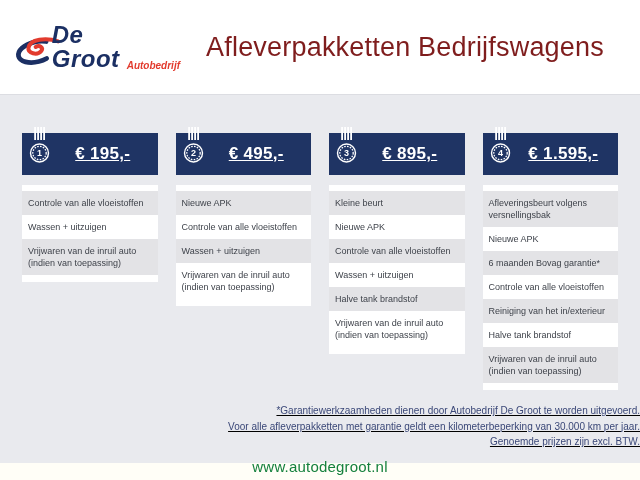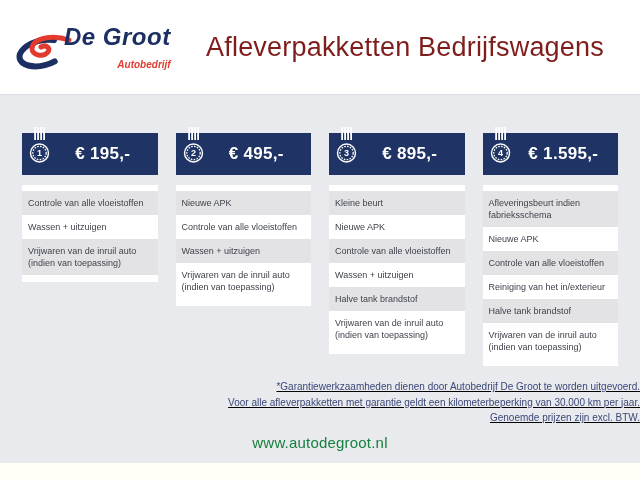--- a/index.html
+++ b/index.html
@@ -19,21 +19,21 @@
     border-bottom: 1px solid #dcdde2;
   }
   .logo {
     width: 180px;
     padding-left: 14px;
     display: flex;
     align-items: center;
     gap: 2px;
     flex-shrink: 0;
   }
-  .logo-text { display: flex; flex-direction: column; align-items: flex-end; margin-left: -14px; }
+  .logo-text { display: flex; flex-direction: row; align-items: flex-end; margin-left: -14px; }
   .logo-name {
     font-size: 24px;
     font-weight: bold;
     font-style: italic;
     color: #1b2f63;
     letter-spacing: 0.5px;
     line-height: 1;
   }
   .logo-sub {
     font-size: 10px;
@@ -72,20 +72,21 @@
     align-items: center;
     justify-content: center;
     padding-left: 26px;
   }
   .pkg-price {
     color: #ffffff;
     font-size: 17px;
     font-weight: bold;
     letter-spacing: 0.3px;
     white-space: nowrap;
+    text-decoration: underline;
   }
   .medal { position: absolute; left: 5px; top: -6px; }
   .pkg-card {
     background: #ffffff;
     margin-top: 10px;
     padding: 6px 0 7px 0;
   }
   .pkg-row {
     font-size: 9px;
     line-height: 12px;
@@ -204,22 +205,23 @@
         <rect x="10.2" y="0" width="1.8" height="13" fill="#ffffff"></rect>
         <rect x="13.2" y="0" width="1.8" height="13" fill="#ffffff"></rect>
         <rect x="16.2" y="0" width="1.8" height="13" fill="#ffffff"></rect>
         <circle cx="12.5" cy="26" r="9" fill="none" stroke="#ffffff" stroke-width="1.4"></circle>
         <circle cx="12.5" cy="26" r="6.7" fill="none" stroke="#ffffff" stroke-width="1.3" stroke-dasharray="1.6 1.3"></circle>
         <text class="medal-num" x="12.5" y="29.4" text-anchor="middle" font-size="9" font-weight="bold" fill="#ffffff" font-family="Liberation Sans, sans-serif">4</text>
       </svg>
       <span class="pkg-price">€  1.595,-</span>
     </div>
     <div class="pkg-card">
-          <div class="pkg-row">Afleveringsbeurt indien fabrieksschema</div>
+          <div class="pkg-row">Afleveringsbeurt volgens versnellingsbak</div>
           <div class="pkg-row">Nieuwe APK</div>
+          <div class="pkg-row">6 maanden Bovag garantie*</div>
           <div class="pkg-row">Controle van alle vloeistoffen</div>
           <div class="pkg-row">Reiniging van het in/exterieur</div>
           <div class="pkg-row">Halve tank brandstof</div>
           <div class="pkg-row">Vrijwaren van de inruil auto (indien van toepassing)</div>
         </div>
   </div>
 </div>
 
   <div class="footnotes">
     <div class="footnote">*Garantiewerkzaamheden dienen door Autobedrijf De Groot te worden uitgevoerd.</div>

